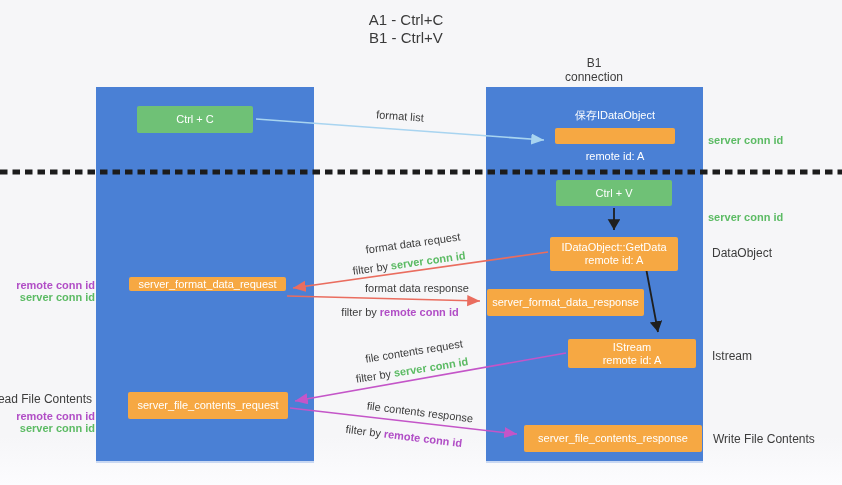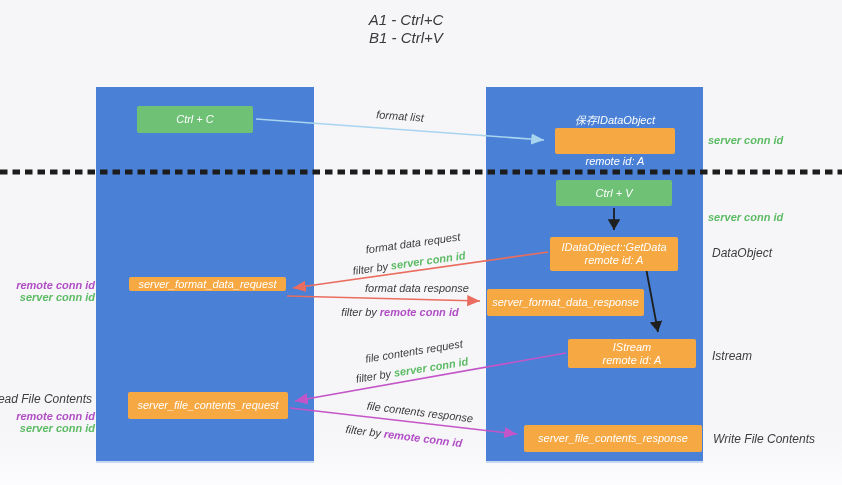--- a/index.html
+++ b/index.html
@@ -1,21 +1,20 @@
 <!DOCTYPE html>
 <html><head>
 <meta charset="utf-8">
 <style>
   html,body{margin:0;padding:0;}
   .canvas{
     position:relative; width:842px; height:485px; overflow:hidden;
     background:linear-gradient(#f6f6f8 90%, #fcfcfe);
     font-family:"Liberation Sans", sans-serif;
     color:#3c3c3c;
-    font-style:italic;
   }
   .title{
     position:absolute; top:11px; left:406px; transform:translateX(-50%);
     font-size:15px; line-height:18px; text-align:center; color:#3a3a3a;
   }
   .lane{
     position:absolute; top:87px; height:374px; background:#4a80d5;
     border-bottom:2px solid #c9d8f2;
   }
   .lane-header{
@@ -46,20 +45,24 @@
 </head>
 <body>
 
 <div class="canvas">
 
   <div class="title">
     <div>A1 - Ctrl+C</div>
     <div>B1 - Ctrl+V</div>
   </div>
 
+  <div class="lane-header" style="left:594px;">
+    <div>B1</div>
+    <div>connection</div>
+  </div>
 
   <div class="lane" style="left:96px; width:218px;"></div>
   <div class="lane" style="left:486px; width:217px;"></div>
 
   <svg class="overlay" width="842" height="485" viewBox="0 0 842 485">
     <defs>
       <marker id="ah-blue" markerWidth="9" markerHeight="8" refX="8" refY="3.5" orient="auto">
           <path d="M0,0 L8,3.5 L0,7 Z" fill="#a8d4f0"></path>
         </marker>
       <marker id="ah-red" markerWidth="9" markerHeight="8" refX="8" refY="3.5" orient="auto">
@@ -79,21 +82,21 @@
     <path d="M548,252 L293,288" stroke="#ea6d5f" stroke-width="1.6" fill="none" marker-end="url(#ah-red)"></path>
     <path d="M287,296 L480,301" stroke="#ea6d5f" stroke-width="1.6" fill="none" marker-end="url(#ah-red)"></path>
     <path d="M566,353 L295,401" stroke="#c455c8" stroke-width="1.6" fill="none" marker-end="url(#ah-mag)"></path>
     <path d="M290,408 L517,434" stroke="#c455c8" stroke-width="1.6" fill="none" marker-end="url(#ah-mag)"></path>
   </svg>
 
   <div class="box green" style="left:137px; top:106px; width:116px; height:27px;">
     <div>Ctrl + C</div>
   </div>
 
-  <div class="box orange" style="left:555px; top:128px; width:120px; height:26px;gap:28px;">
+  <div class="box orange" style="left:555px; top:128px; width:120px; height:16px;gap:28px;">
     <div>保存IDataObject</div>
     <div>remote id: A</div>
   </div>
 
   <div class="box green" style="left:556px; top:180px; width:116px; height:26px;">
     <div>Ctrl + V</div>
   </div>
 
   <div class="box orange" style="left:550px; top:237px; width:128px; height:34px;">
     <div>IDataObject::GetData</div>

